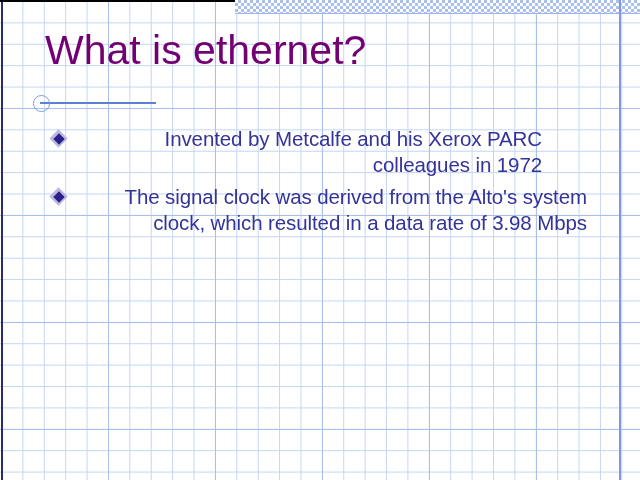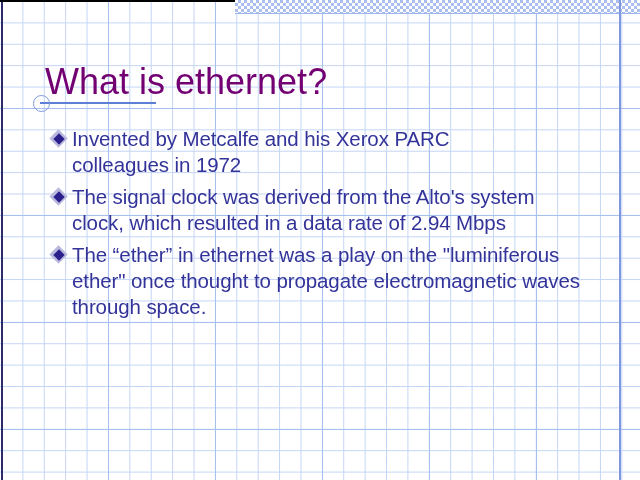--- a/index.html
+++ b/index.html
@@ -79,22 +79,22 @@
     position: absolute;
     top: 0;
     width: 2px; height: 480px;
     background: #7f97dd;
   }
 
   
   #title {
     position: absolute;
     left: 45px;
-    top: 60px;
-    font-size: 36px;
+    top: 28px;
+    font-size: 41px;
     line-height: 44px;
     color: #730073;
     white-space: nowrap;
     letter-spacing: 0px;
   }
   #title-rule {
     position: absolute;
     left: 40px;
     top: 102px;
     width: 116px;
@@ -111,20 +111,21 @@
     border-radius: 50%;
     background: transparent;
   }
 
   
   #bullets {
     position: absolute;
     left: 51px;
     top: 126px;
     width: 570px;
+    text-align: right;
   }
   .bullet-item {
     position: relative;
     display: flex;
     align-items: flex-start;
     margin-bottom: 6px;
   }
   .bullet-marker {
     flex: 0 0 auto;
     width: 21px;
@@ -188,25 +189,18 @@
       </span>
       <span class="bullet-text w-narrow" style="color: rgb(51, 51, 153);">Invented by Metcalfe and his Xerox PARC colleagues in 1972</span>
     </div>
 
 
     <div class="bullet-item">
       <span class="bullet-marker">
         <span class="diamond-outer" style="background: rgb(185, 185, 221);"></span>
           <span class="diamond-inner" style="background: rgb(43, 31, 140);"></span>
       </span>
-      <span class="bullet-text w-wide" style="color: rgb(51, 51, 153);">The signal clock was derived from the Alto's system clock, which resulted in a data rate of 2.94 Mbps</span>
+      <span class="bullet-text w-wide" style="color: rgb(51, 51, 153);">The signal clock was derived from the Alto's system clock, which resulted in a data rate of 3.98 Mbps</span>
     </div>
 
-    <div class="bullet-item">
-      <span class="bullet-marker">
-        <span class="diamond-outer" style="background: rgb(185, 185, 221);"></span>
-          <span class="diamond-inner" style="background: rgb(43, 31, 140);"></span>
-      </span>
-      <span class="bullet-text w-xwide" style="color: rgb(51, 51, 153);">The “ether” in ethernet was a play on the "luminiferous ether" once thought to propagate electromagnetic waves through space.</span>
-    </div>
 
   </div>
 </div>
 
 </body></html>

